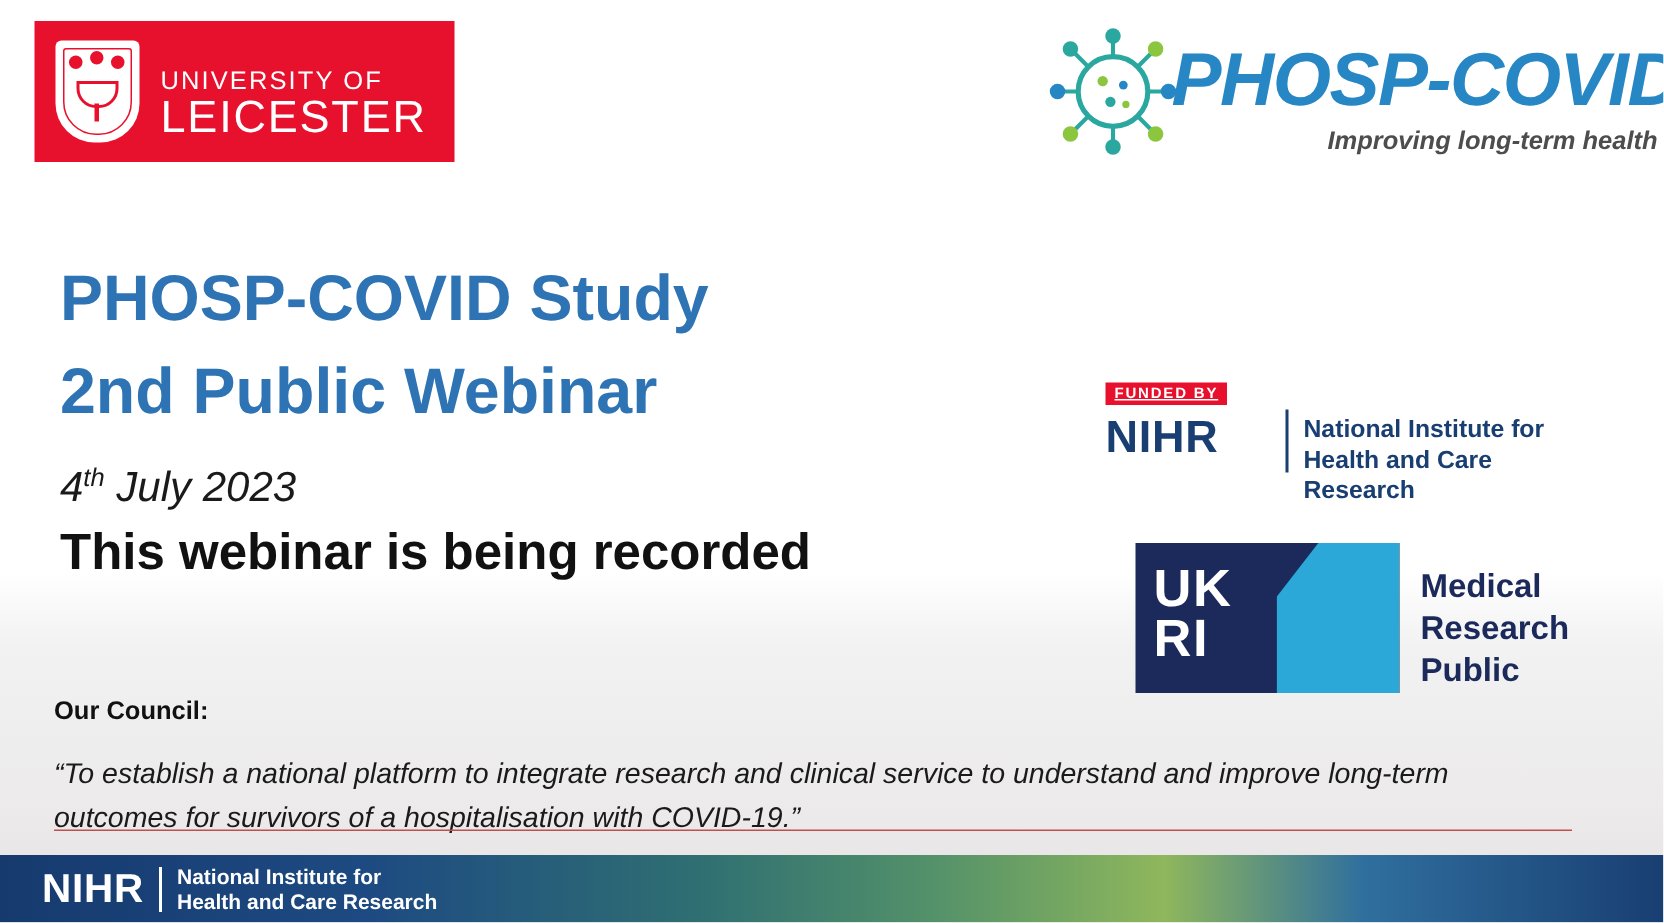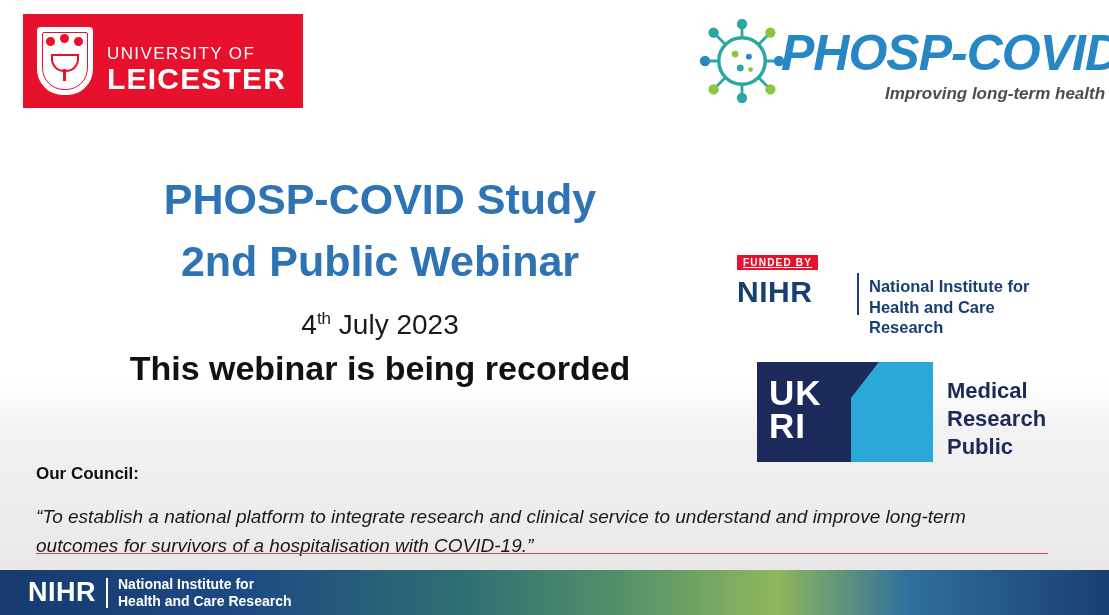--- a/index.html
+++ b/index.html
@@ -83,21 +83,21 @@
   }
   .uol-text .l1 {
     font-size: 17px;
     letter-spacing: 1.4px;
     font-weight: 400;
     margin-top: 18px;
   }
   .uol-text .l2 {
     font-size: 30px;
     letter-spacing: 1.2px;
-    font-weight: 700;
+    font-weight: 400;
   }
 
   
   .phosp-logo {
     position: absolute;
     right: 18px;
     top: 12px;
     width: 392px;
     height: 100px;
   }
@@ -129,34 +129,35 @@
     color: #4d4d4d;
     white-space: nowrap;
   }
 
   
   .title-block {
     position: absolute;
     left: 40px;
     top: 168px;
     width: 680px;
-    text-align: center;
+    text-align: left;
   }
   .title-line {
     font-size: 43px;
     font-weight: 700;
     color: #2e74b5;
     line-height: 1.45;
     white-space: nowrap;
   }
   .date-line {
     margin-top: 16px;
     font-size: 28px;
     color: #1a1a1a;
     font-weight: 400;
+    font-style: italic;
   }
   .date-line sup {
     font-size: 17px;
     vertical-align: super;
   }
   .recorded-line {
     margin-top: 8px;
     font-size: 34px;
     font-weight: 700;
     color: #111111;

